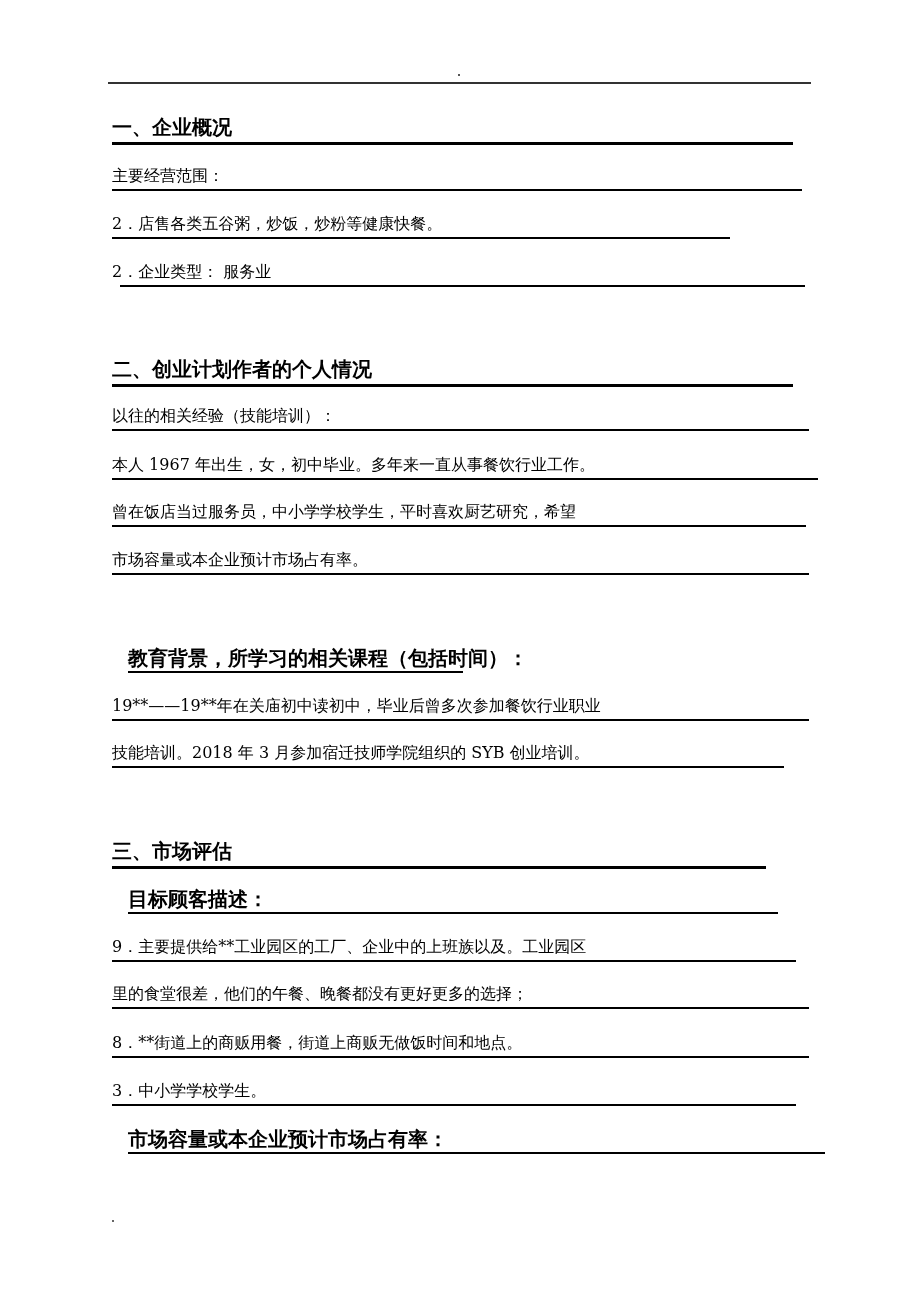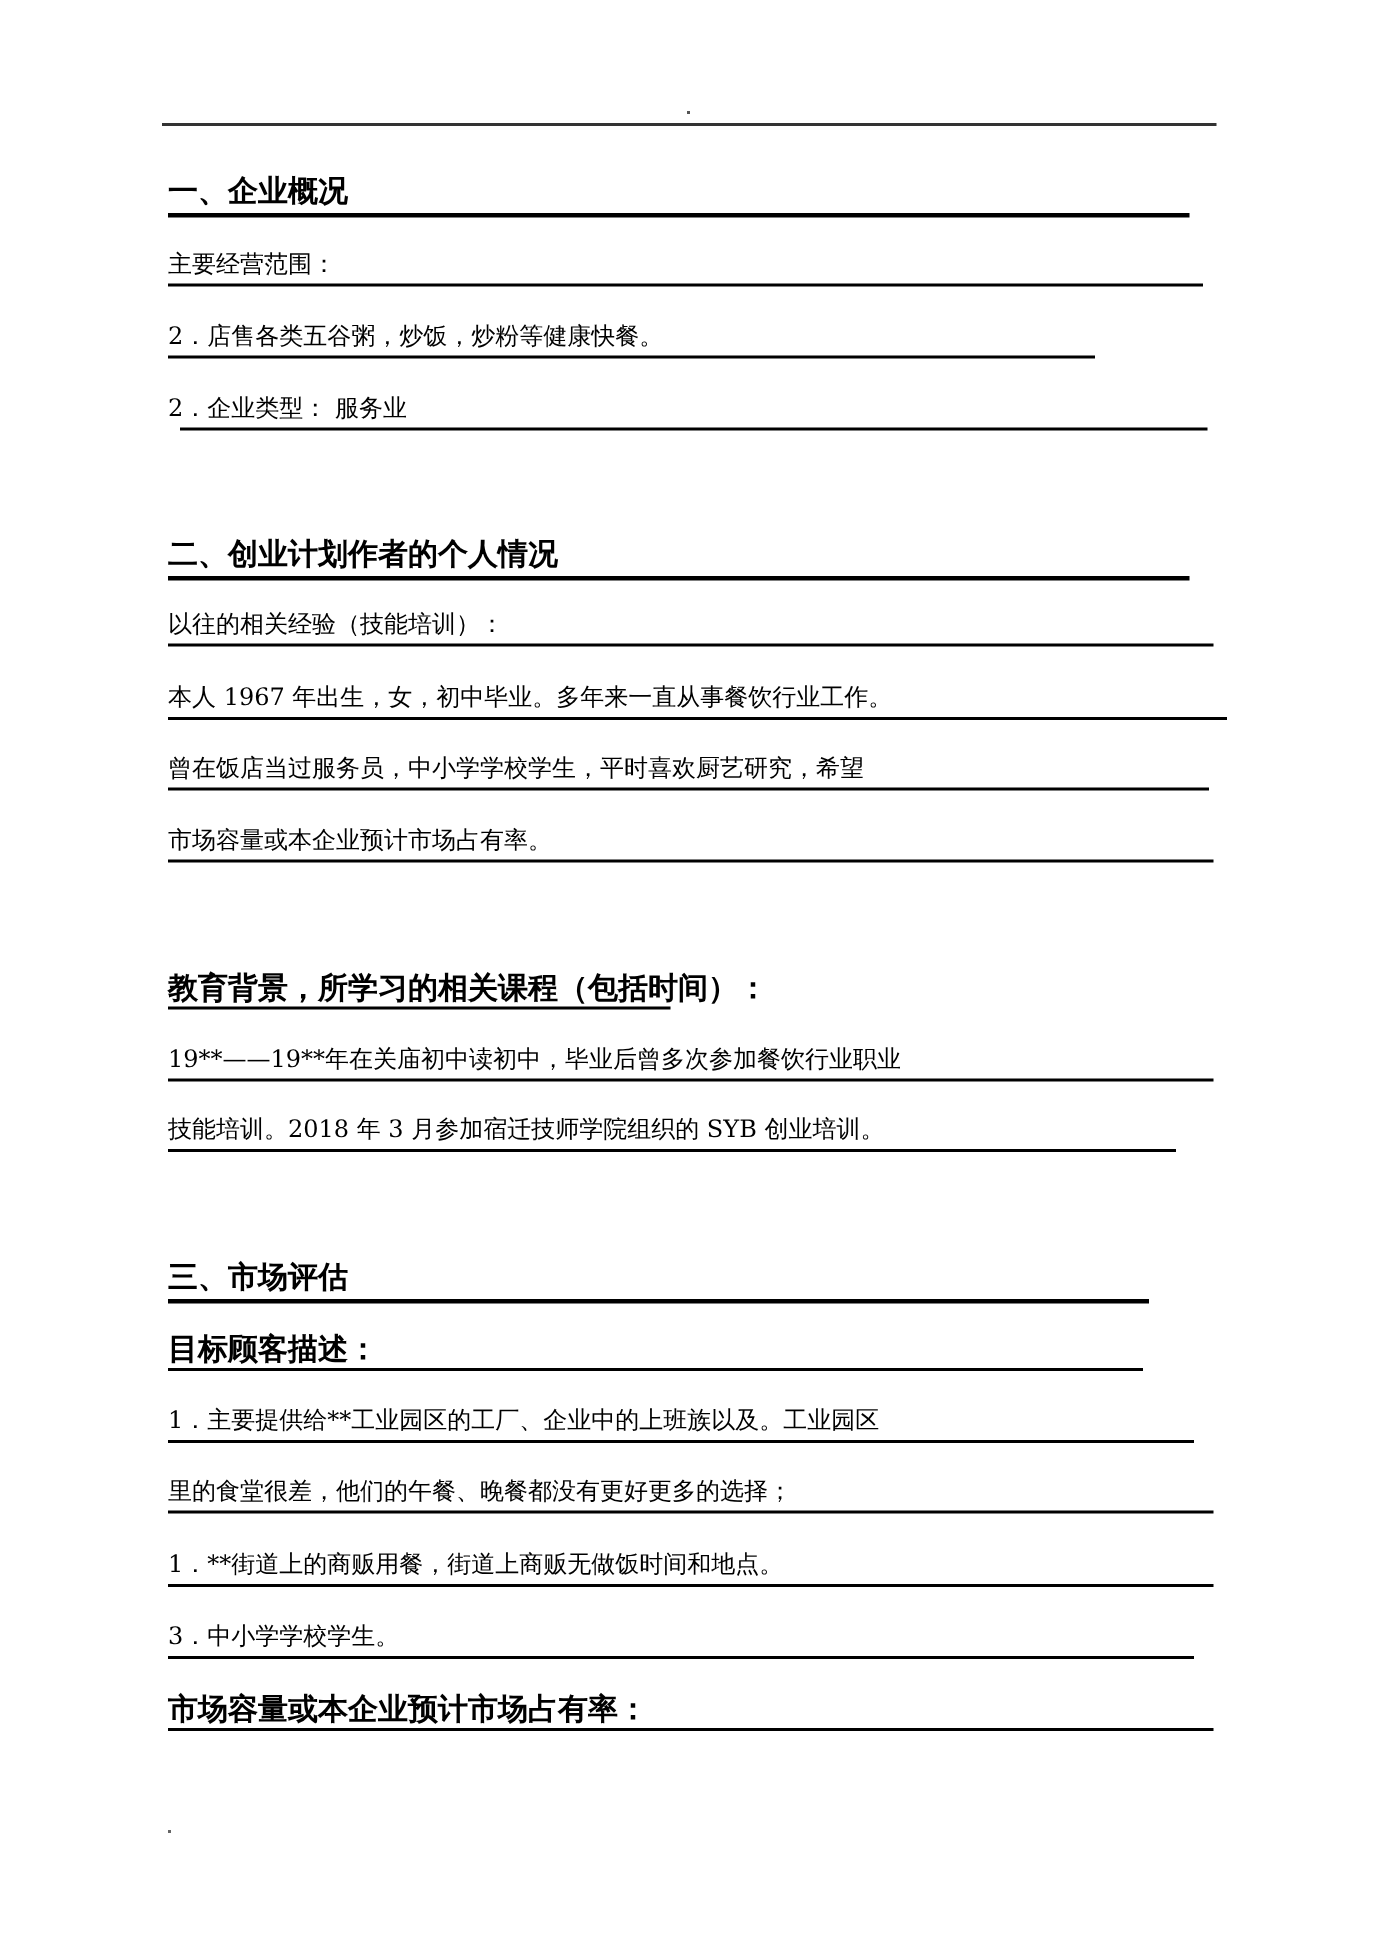--- a/index.html
+++ b/index.html
@@ -5,21 +5,21 @@
   html, body { margin:0; padding:0; background:#fff; }
   body { width:920px; height:1302px; position:relative; overflow:hidden;
          font-family: "DejaVu Serif", "Liberation Serif", serif; color:#000; }
   .hdr-dot { position:absolute; left:458px; top:74px; width:2px; height:2px; background:#555; }
   .hdr-line { position:absolute; left:108px; top:82px; width:703px; height:2px; background:#333; }
   .foot-dot { position:absolute; left:112px; top:1220px; width:2px; height:2px; background:#666; }
   .ln { position:absolute; left:112px; white-space:nowrap; font-size:16px; line-height:24px; }
   .ln .u { position:absolute; left:0; bottom:-3px; height:2px; background:#000; }
   .h1 { font-size:20px; font-weight:bold; line-height:30px; font-family:"DejaVu Sans","Liberation Sans",sans-serif; }
   .h1 .u { height:3px; }
-  .h2 { font-size:20px; font-weight:bold; font-family:"DejaVu Sans","Liberation Sans",sans-serif; }
+  .h2 { font-size:20px; font-weight:bold; font-family:"DejaVu Sans","Liberation Sans",sans-serif;margin-left:16px; }
 </style>
 </head>
 <body>
 
 <div class="hdr-dot"></div>
 <div class="hdr-line"></div>
 
 <div class="ln h1" style="top:112px">
   <span>一、企业概况</span><span class="u" style="width:681px"></span>
 </div>
@@ -59,27 +59,27 @@
   <span>技能培训。2018 年 3 月参加宿迁技师学院组织的 SYB 创业培训。</span><span class="u" style="width:672px"></span>
 </div>
 
 <div class="ln h1" style="top:836px">
   <span>三、市场评估</span><span class="u" style="width:654px"></span>
 </div>
 <div class="ln h2" style="top:887px">
   <span>目标顾客描述：</span><span class="u" style="width:650px"></span>
 </div>
 <div class="ln" style="top:935px">
-  <span>1．主要提供给**工业园区的工厂、企业中的上班族以及。工业园区</span><span class="u" style="width:684px"></span>
+  <span>9．主要提供给**工业园区的工厂、企业中的上班族以及。工业园区</span><span class="u" style="width:684px"></span>
 </div>
 <div class="ln" style="top:982px">
   <span>里的食堂很差，他们的午餐、晚餐都没有更好更多的选择；</span><span class="u" style="width:697px"></span>
 </div>
 <div class="ln" style="top:1031px">
-  <span>1．**街道上的商贩用餐，街道上商贩无做饭时间和地点。</span><span class="u" style="width:697px"></span>
+  <span>8．**街道上的商贩用餐，街道上商贩无做饭时间和地点。</span><span class="u" style="width:697px"></span>
 </div>
 <div class="ln" style="top:1079px">
   <span>3．中小学学校学生。</span><span class="u" style="width:684px"></span>
 </div>
 <div class="ln h2" style="top:1127px">
   <span> 市场容量或本企业预计市场占有率：</span><span class="u" style="width:697px"></span>
 </div>
 
 <div class="foot-dot"></div>
 

